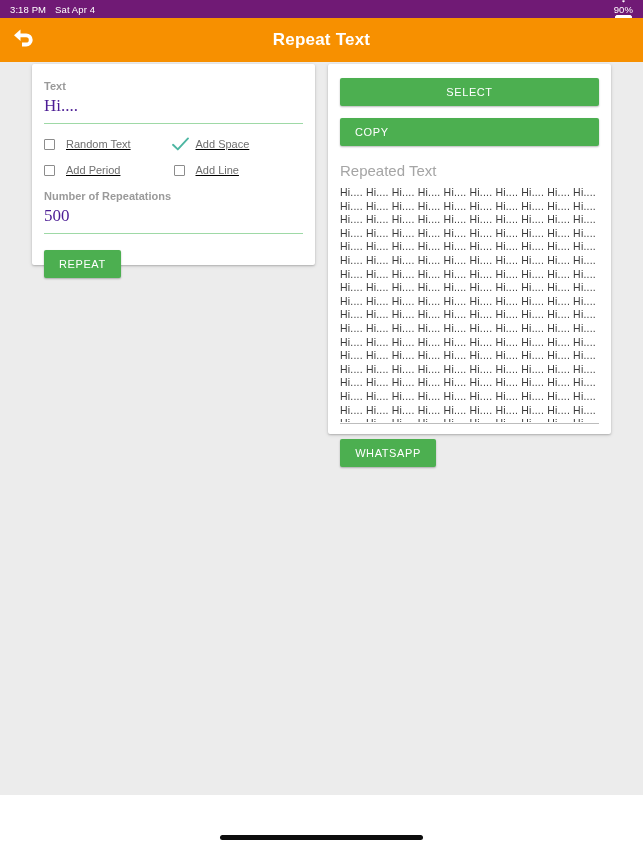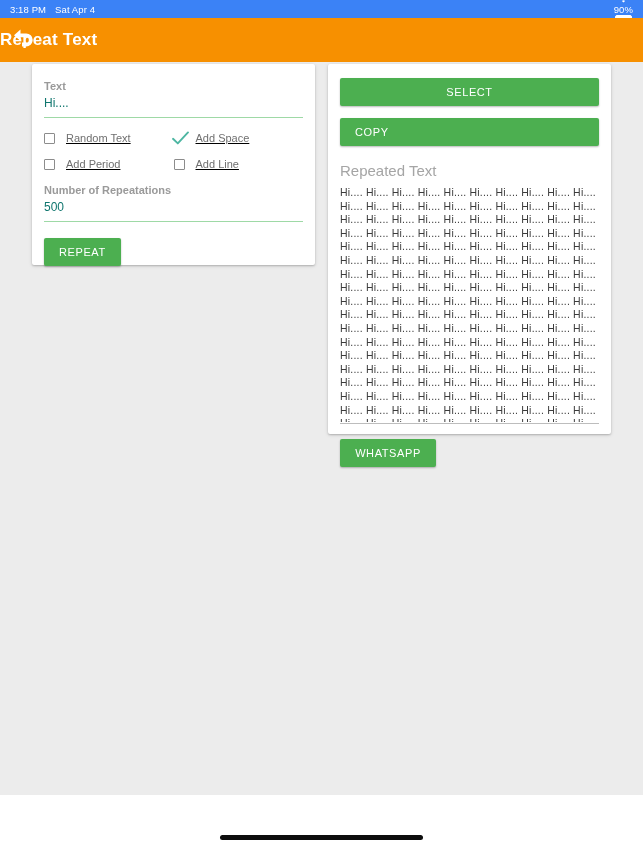--- a/index.html
+++ b/index.html
@@ -7,21 +7,21 @@
     width: 643px;
     height: 858px;
     background: #ffffff;
     font-family: "Liberation Sans", sans-serif;
     overflow: hidden;
   }
 
   
   #status-bar {
     height: 18px;
-    background: #3b82f6;
+    background: #701a75;
     display: flex;
     align-items: center;
     padding: 0 10px;
     color: #ffffff;
     font-size: 9.5px;
     letter-spacing: 0.1px;
   }
   #status-bar .left { display: flex; align-items: center; gap: 9px; }
   #status-bar .right {
     margin-left: auto;
@@ -58,20 +58,21 @@
   }
   #back-button {
     width: 46px; height: 44px;
     display: flex; align-items: center; justify-content: center;
     cursor: pointer;
     flex: 0 0 auto;
   }
   #app-bar-title {
     position: absolute;
     left: 0; right: 0;
+    text-align: center;
     color: #ffffff;
     font-size: 17px;
     font-weight: bold;
     letter-spacing: 0.2px;
     pointer-events: none;
   }
 
   
   #content {
     background: #ECECEC;
@@ -91,23 +92,24 @@
   
   .form-inner { padding: 16px 12px 0 12px; }
 
   .field-label {
     font-size: 11px;
     color: #9a9a9a;
     margin-bottom: 4px;
     font-weight: bold;
   }
   .field-value {
-    font-size: 12px;
-    color: #0f766e;
+    font-size: 17px;
+    color: #4c1d95;
     padding-bottom: 7px;
+    font-family: Liberation Serif, serif;
   }
   .field-underline {
     height: 1px;
     background: #9ED9A6;
     margin-bottom: 14px;
   }
 
   .checkbox-row {
     display: flex;
     margin-bottom: 14px;

